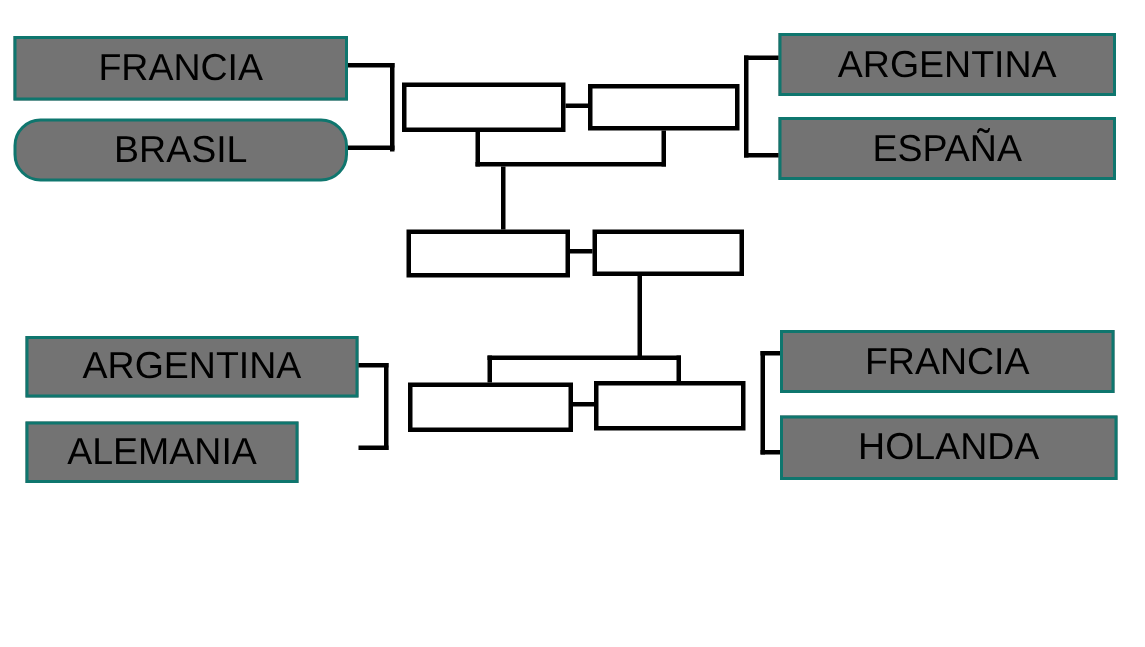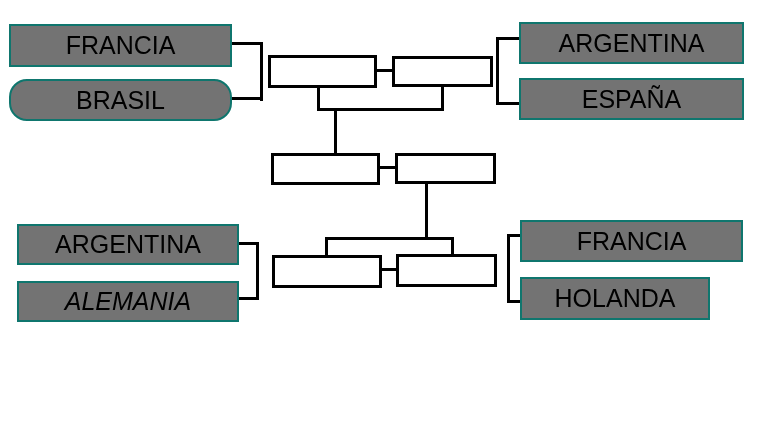--- a/index.html
+++ b/index.html
@@ -53,28 +53,28 @@
   <div class="team-box" style="left:519px; top:22px; width:225px; height:42px;">
     <span>ARGENTINA</span>
   </div>
   <div class="team-box" style="left:519px; top:78px; width:225px; height:42px;">
     <span>ESPAÑA</span>
   </div>
 
   <div class="team-box" style="left:17px; top:224px; width:222px; height:41px;">
     <span>ARGENTINA</span>
   </div>
-  <div class="team-box" style="left:17px; top:281px; width:222px; height:41px;font-style:italic;">
+  <div class="team-box" style="left:17px; top:281px; width:182px; height:41px;">
     <span>ALEMANIA</span>
   </div>
 
   <div class="team-box" style="left:520px; top:220px; width:223px; height:42px;">
     <span>FRANCIA</span>
   </div>
-  <div class="team-box" style="left:520px; top:277px; width:190px; height:43px;">
+  <div class="team-box" style="left:520px; top:277px; width:225px; height:43px;">
     <span>HOLANDA</span>
   </div>
 
   <div class="slot-box" style="left:268px; top:55px; width:109px; height:33px;"></div>
   <div class="slot-box" style="left:392px; top:56px; width:101px; height:31px;"></div>
   <div class="slot-box" style="left:271px; top:153px; width:109px; height:32px;"></div>
   <div class="slot-box" style="left:395px; top:153px; width:101px; height:31px;"></div>
   <div class="slot-box" style="left:272px; top:255px; width:110px; height:33px;"></div>
   <div class="slot-box" style="left:396px; top:254px; width:101px; height:33px;"></div>
 

